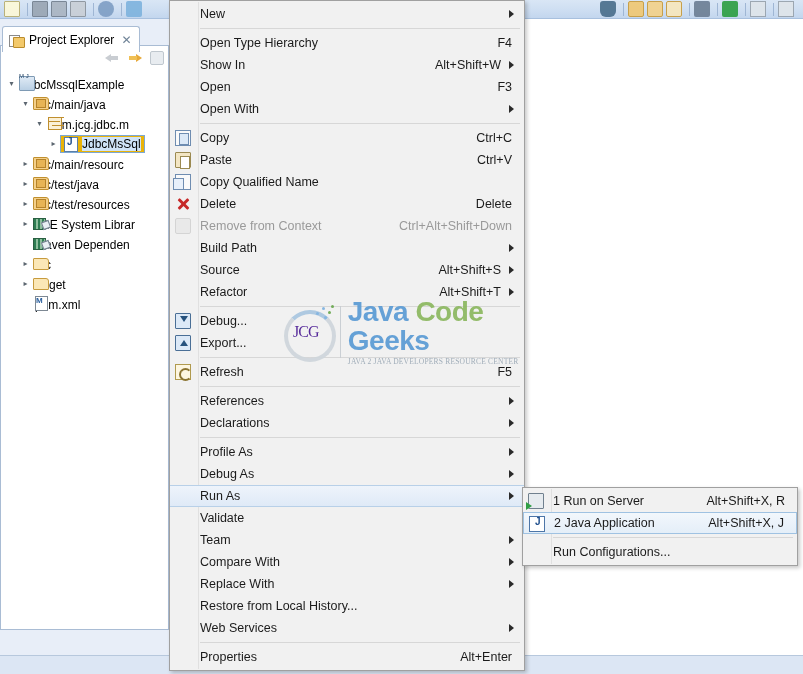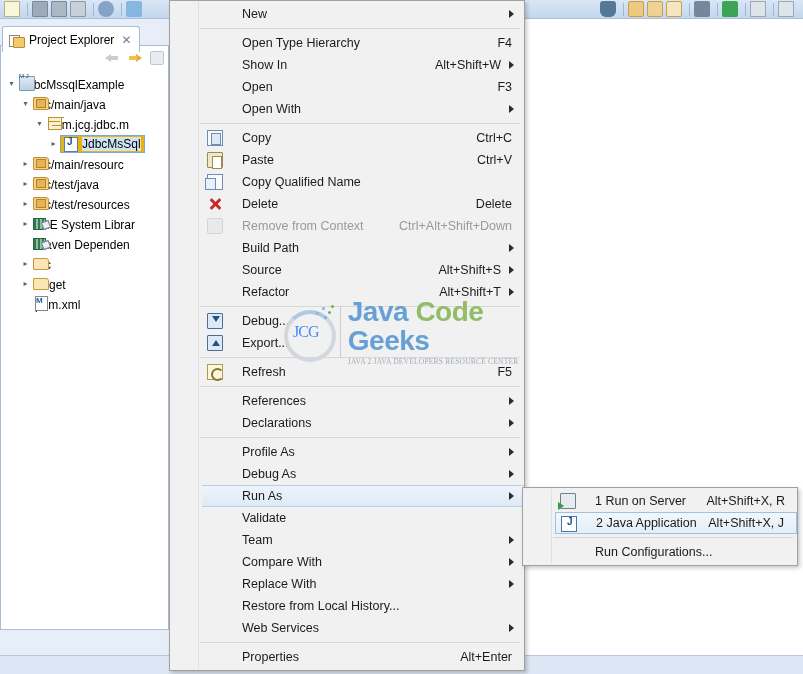--- a/index.html
+++ b/index.html
@@ -176,21 +176,21 @@
     box-shadow: 2px 2px 4px rgba(0,0,0,.22);
     padding: 2px 0 2px 0;
     z-index: 40;
   }
   .ctx-gutter {
     position: absolute; left: 1px; top: 1px; width: 28px; bottom: 1px;
     background: #f1f1f1; border-right: 1px solid #e0e0e0;
   }
   .mi {
     position: relative; display: flex; align-items: center; height: 22px;
-    padding-left: 40px; padding-right: 10px; cursor: default; margin-left: 32px;
+    padding-left: 30px; padding-right: 10px; cursor: default;
   }
   .mi .mlbl { font-size: 12.5px; color: #1b1b1b; white-space: nowrap; }
   .mi .macc { margin-left: auto; font-size: 12.5px; color: #1b1b1b; white-space: nowrap; padding-right: 2px; }
   .mi .marrow {
     margin-left: 6px; width: 0; height: 0; flex: 0 0 auto;
     border-top: 4px solid transparent; border-bottom: 4px solid transparent;
     border-left: 5px solid #2a2a2a;
   }
   .mi.disabled .mlbl, .mi.disabled .macc { color: #9a9a9a; }
   .mi.hl {
@@ -275,21 +275,21 @@
     display: flex; align-items: center;
   }
   .wm-ring {
     width: 62px; height: 56px; position: relative; flex: 0 0 62px;
   }
   .wm-ring::before {
     content: ""; position: absolute; left: 6px; top: 6px; width: 44px; height: 44px;
     border: 4px solid #cfd6dc; border-radius: 50%; border-top-color: #a9c6e0;
   }
   .wm-jcg {
-    position: absolute; left: 15px; top: 19px; font-size: 16px; color: #3b82f6;
+    position: absolute; left: 15px; top: 19px; font-size: 16px; color: #4c1d95;
     font-family: "Liberation Serif", serif; letter-spacing: -1px;
   }
   .wm-dots {
     position: absolute; right: 4px; top: 0px; width: 22px; height: 18px;
   }
   .wm-dots i {
     position: absolute; width: 3px; height: 3px; background: #7fb2e0; border-radius: 50%;
   }
   .wm-dots i:nth-child(1){left:2px;top:8px}
   .wm-dots i:nth-child(2){left:8px;top:3px}

